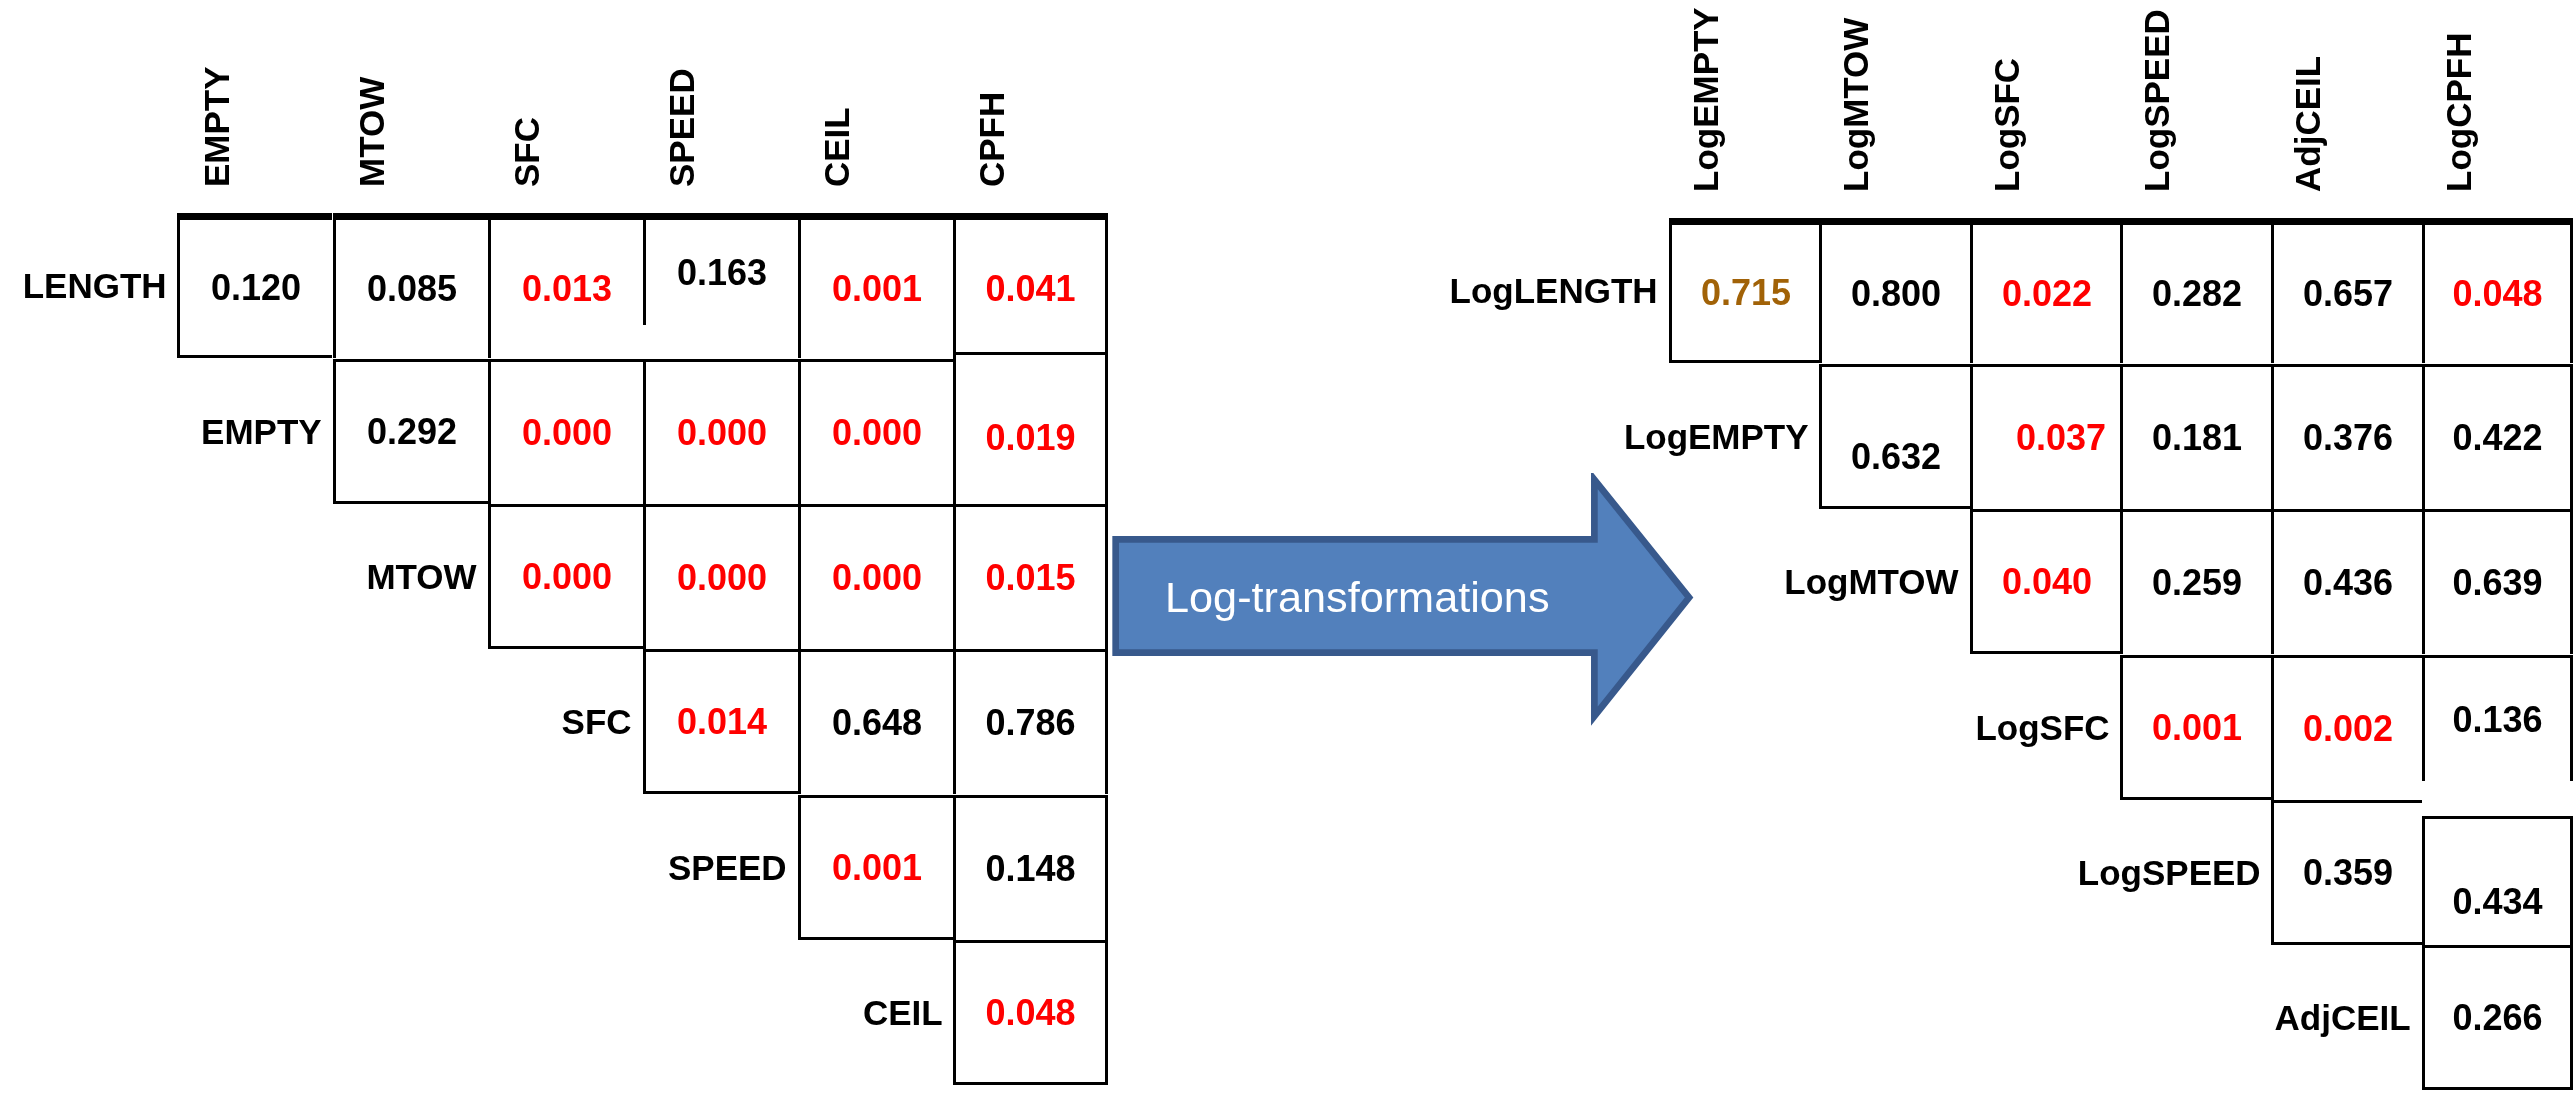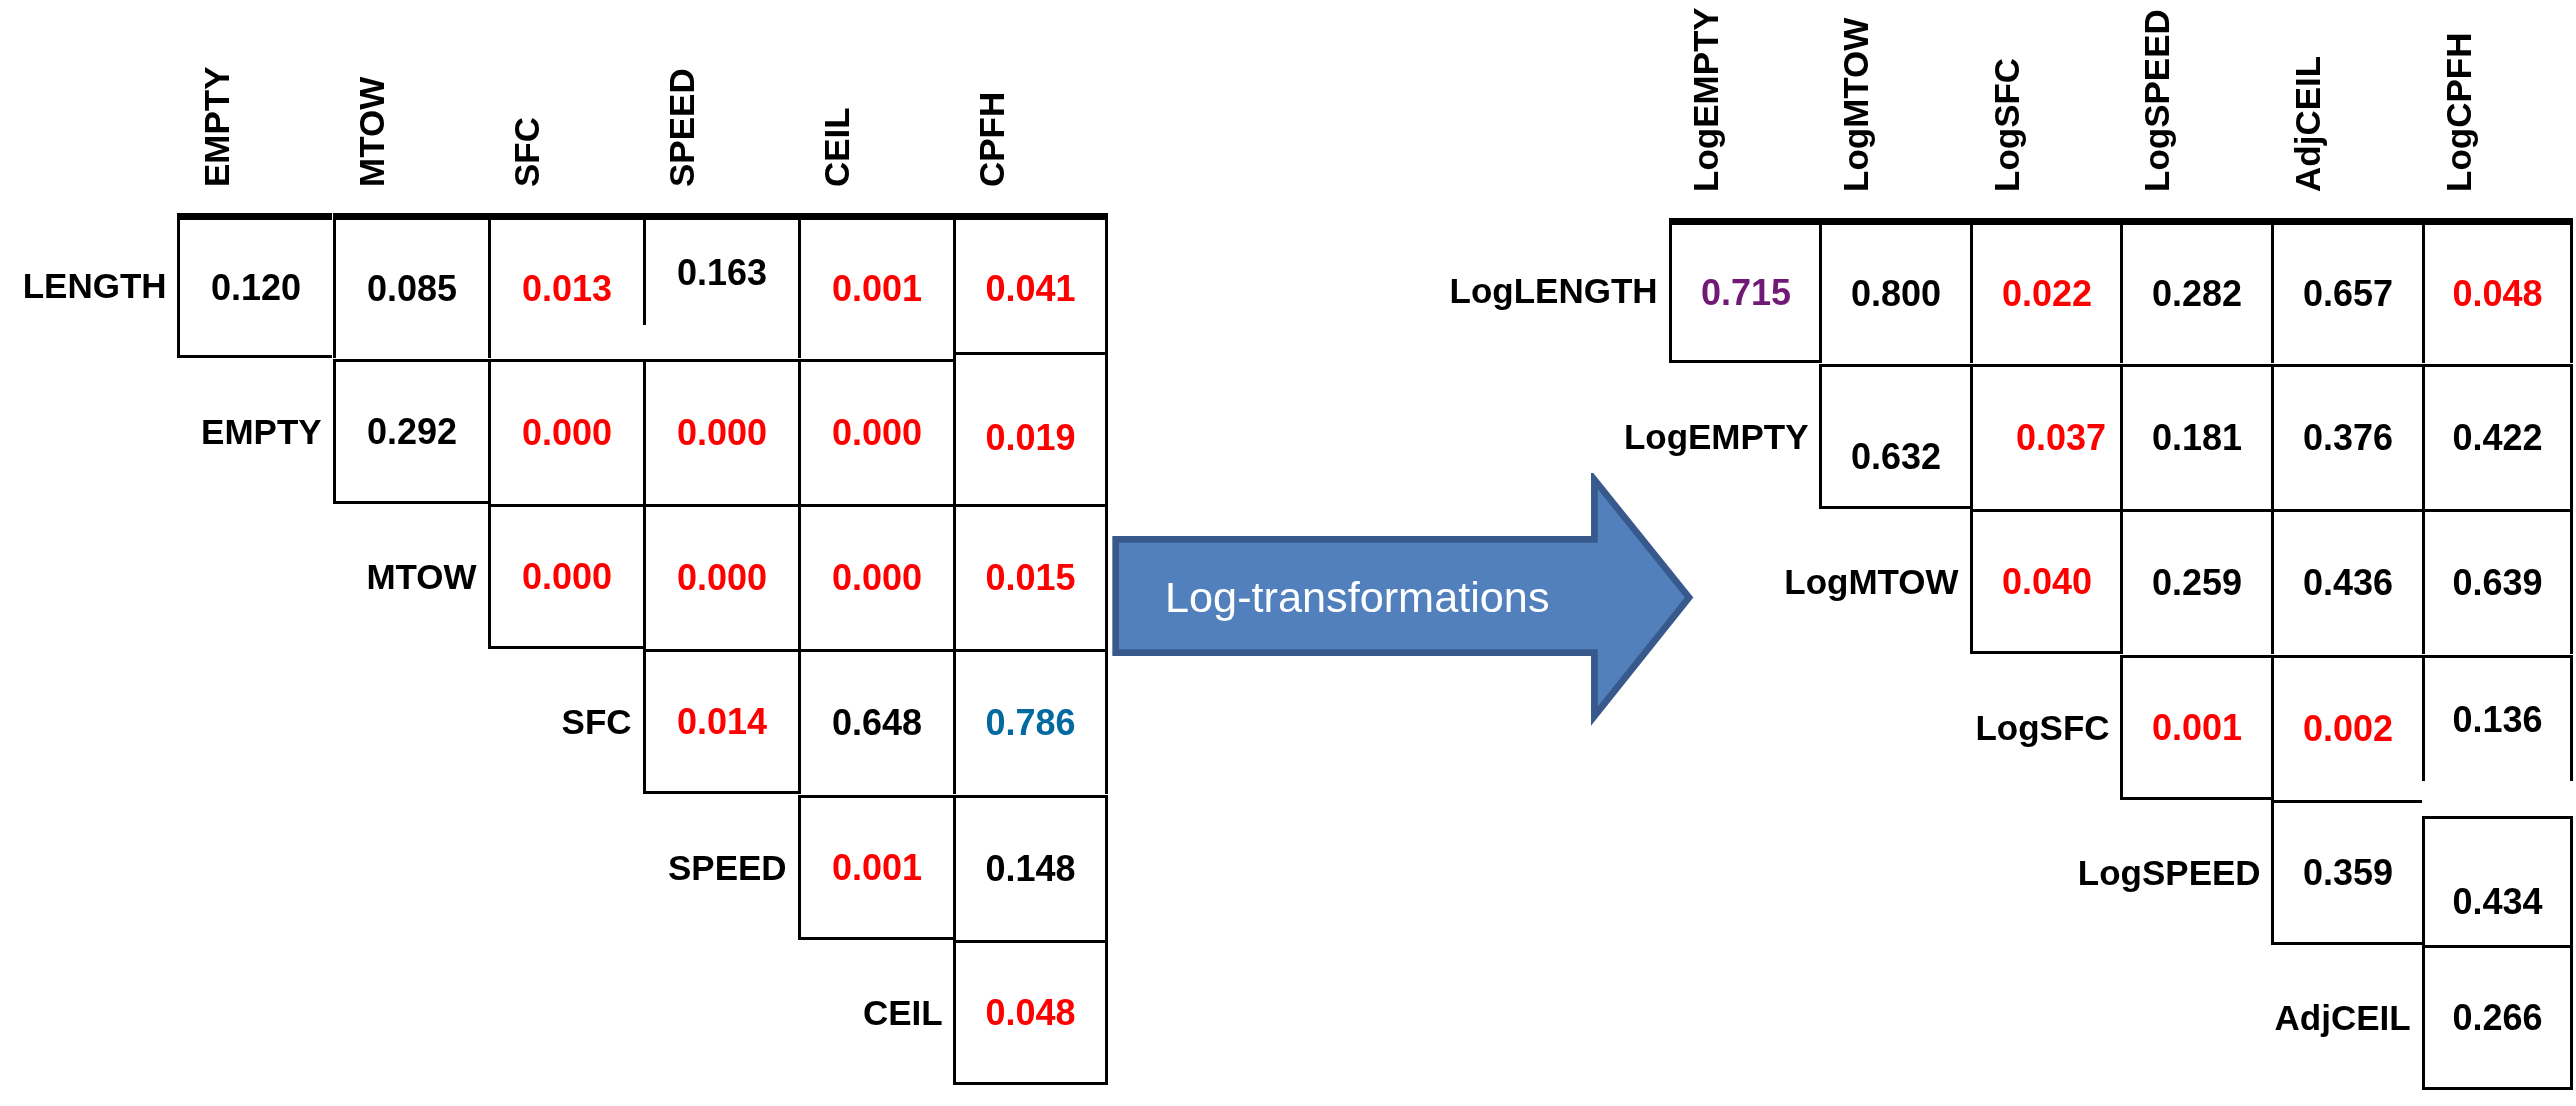--- a/index.html
+++ b/index.html
@@ -93,21 +93,21 @@
       <div class="rowlabel" style="left: 195px; top: 649px; height: 145px;">
         <span>SFC</span>
       </div>
       <div class="cell" style="left: 643px; top: 649px; width: 155px; height: 145px; border-color: rgb(0, 0, 0); border-width: 3.7px 0px 3.7px 3.7px;">
         <span class="num" style="color: rgb(255, 0, 0);">0.014</span>
       </div>
       <div class="cell" style="left: 798px; top: 649px; width: 155px; height: 145px; border-color: rgb(0, 0, 0); border-width: 3.7px 0px 0px 3.7px;">
         <span class="num" style="color: rgb(0, 0, 0);">0.648</span>
       </div>
       <div class="cell" style="left: 953px; top: 649px; width: 155px; height: 145px; border-color: rgb(0, 0, 0); border-width: 3.7px 3.7px 0px;">
-        <span class="num" style="color: #0369a1;">0.786</span>
+        <span class="num" style="color: #000000;">0.786</span>
       </div>
       <div class="rowlabel" style="left: 350px; top: 795px; height: 145px;">
         <span>SPEED</span>
       </div>
       <div class="cell" style="left: 798px; top: 795px; width: 155px; height: 145px; border-color: rgb(0, 0, 0); border-width: 3.7px 0px 3.7px 3.7px;">
         <span class="num" style="color: rgb(255, 0, 0);">0.001</span>
       </div>
       <div class="cell" style="left: 953px; top: 795px; width: 155px; height: 145px; border-color: rgb(0, 0, 0); border-width: 3.7px 3.7px 0px;">
         <span class="num" style="color: rgb(0, 0, 0);">0.148</span>
       </div>
@@ -123,21 +123,21 @@
       <div class="colhead" style="left: 1725px; top: 153px;">LogEMPTY</div>
       <div class="colhead" style="left: 1875px; top: 153px;">LogMTOW</div>
       <div class="colhead" style="left: 2026px; top: 153px;">LogSFC</div>
       <div class="colhead" style="left: 2176px; top: 153px;">LogSPEED</div>
       <div class="colhead" style="left: 2327px; top: 153px;">AdjCEIL</div>
       <div class="colhead" style="left: 2478px; top: 153px;">LogCPFH</div>
       <div class="rowlabel" style="left: 1221px; top: 218px; height: 145px;">
         <span>LogLENGTH</span>
       </div>
       <div class="cell" style="left: 1669px; top: 218px; width: 151px; height: 145px; border-color: rgb(0, 0, 0); border-width: 7.5px 0px 3.7px 3.7px;">
-        <span class="num" style="color: #701a75;">0.715</span>
+        <span class="num" style="color: #a16207;">0.715</span>
       </div>
       <div class="cell" style="left: 1819px; top: 218px; width: 151px; height: 145px; border-color: rgb(0, 0, 0); border-width: 7.5px 0px 0px 3.7px;">
         <span class="num" style="color: rgb(0, 0, 0);">0.800</span>
       </div>
       <div class="cell" style="left: 1970px; top: 218px; width: 151px; height: 145px; border-color: rgb(0, 0, 0); border-width: 7.5px 0px 0px 3.7px;">
         <span class="num" style="color: rgb(255, 0, 0);">0.022</span>
       </div>
       <div class="cell" style="left: 2120px; top: 218px; width: 151px; height: 145px; border-color: rgb(0, 0, 0); border-width: 7.5px 0px 0px 3.7px; text-align: center;">
         <span class="num" style="color: rgb(0, 0, 0);">0.282</span>
       </div>

